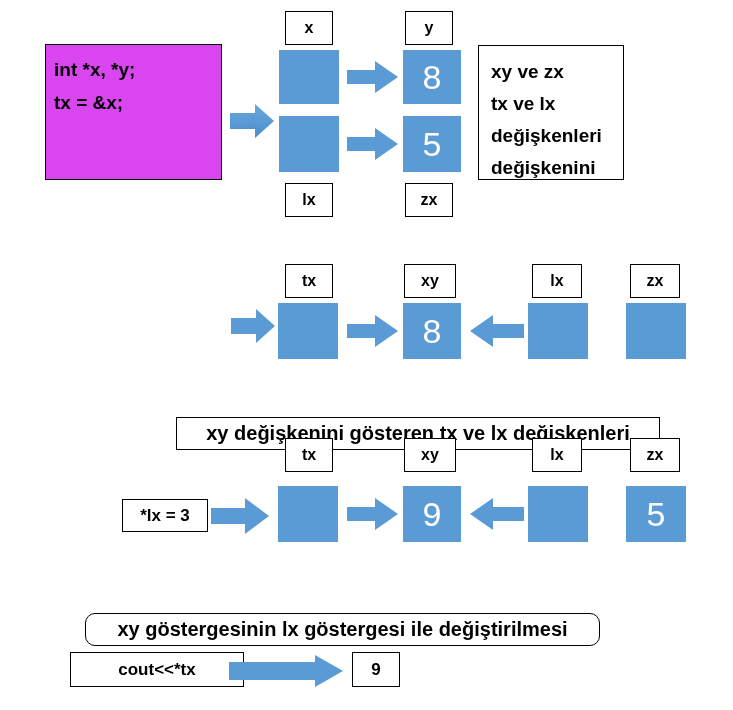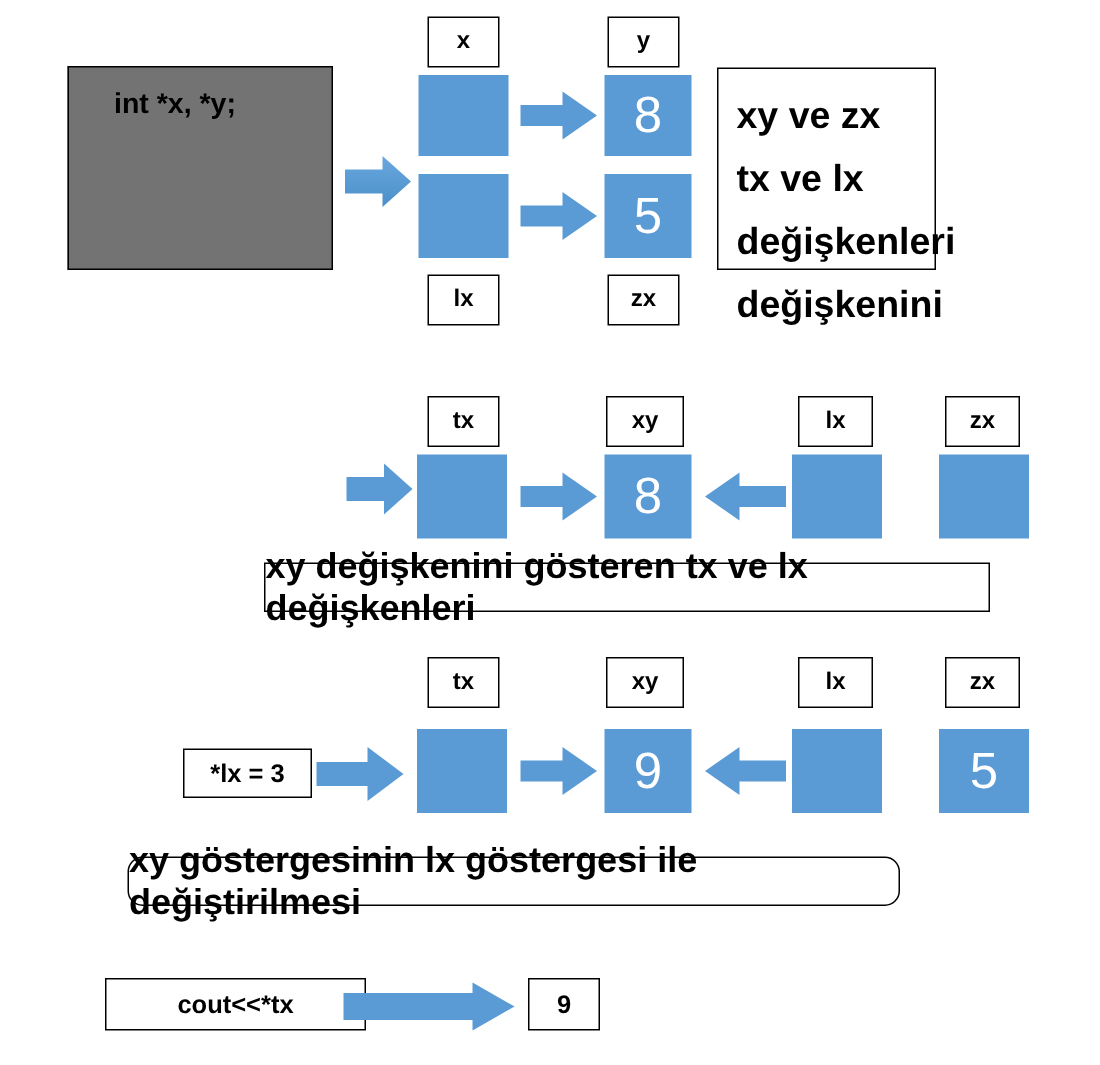--- a/index.html
+++ b/index.html
@@ -48,45 +48,46 @@
     justify-content: center;
     color: #ffffff;
     font-size: 34px;
     font-weight: normal;
     line-height: 1;
   }
 
   
   .codepanel {
     border: 1.5px solid #000000;
-    background: #737373;
-    padding: 9px 0 0 30px;
+    background: #d946ef;
+    padding: 9px 0 0 8px;
     font-size: 19px;
     font-weight: bold;
     color: #000;
     line-height: 1.72;
   }
   .notepanel {
     border: 1.5px solid #000000;
     background: #ffffff;
     padding: 10px 0 0 12px;
-    font-size: 25px;
+    font-size: 19px;
     font-weight: bold;
     color: #000;
     line-height: 1.68;
   }
   .caption {
     border: 1.5px solid #000000;
     background: #ffffff;
     display: flex;
     align-items: center;
     justify-content: center;
-    font-size: 24px;
-    font-weight: bold;
-    color: #000;
+    font-size: 20px;
+    font-weight: bold;
+    color: #000;
+    margin-top: 42px;
   }
   .stmt {
     border: 1.5px solid #000000;
     background: #ffffff;
     display: flex;
     align-items: center;
     justify-content: center;
     font-size: 17px;
     font-weight: bold;
     color: #000;
@@ -103,20 +104,21 @@
   <div class="abs wbox cap" style="left:285px; top:11px; width:48px; height:34px;">
     <span>x</span>
   </div>
 
   <div class="abs wbox cap" style="left:405px; top:11px; width:48px; height:34px;">
     <span>y</span>
   </div>
 
   <div class="abs codepanel" style="left:45px; top:44px; width:177px; height:136px;">
     <div>int *x, *y;</div>
+    <div>tx = &amp;x;</div>
   </div>
 
   <div class="abs arrow" style="left:228px; top:101px; width:48px; height:40px;">
     <svg viewBox="0 0 48 40" preserveAspectRatio="none">
       <defs>
         <linearGradient id="g1" x1="0" y1="0" x2="0" y2="1">
           <stop offset="0%" stop-color="#6aa8de"></stop>
           <stop offset="100%" stop-color="#4a8ec9"></stop>
         </linearGradient>
       </defs>

